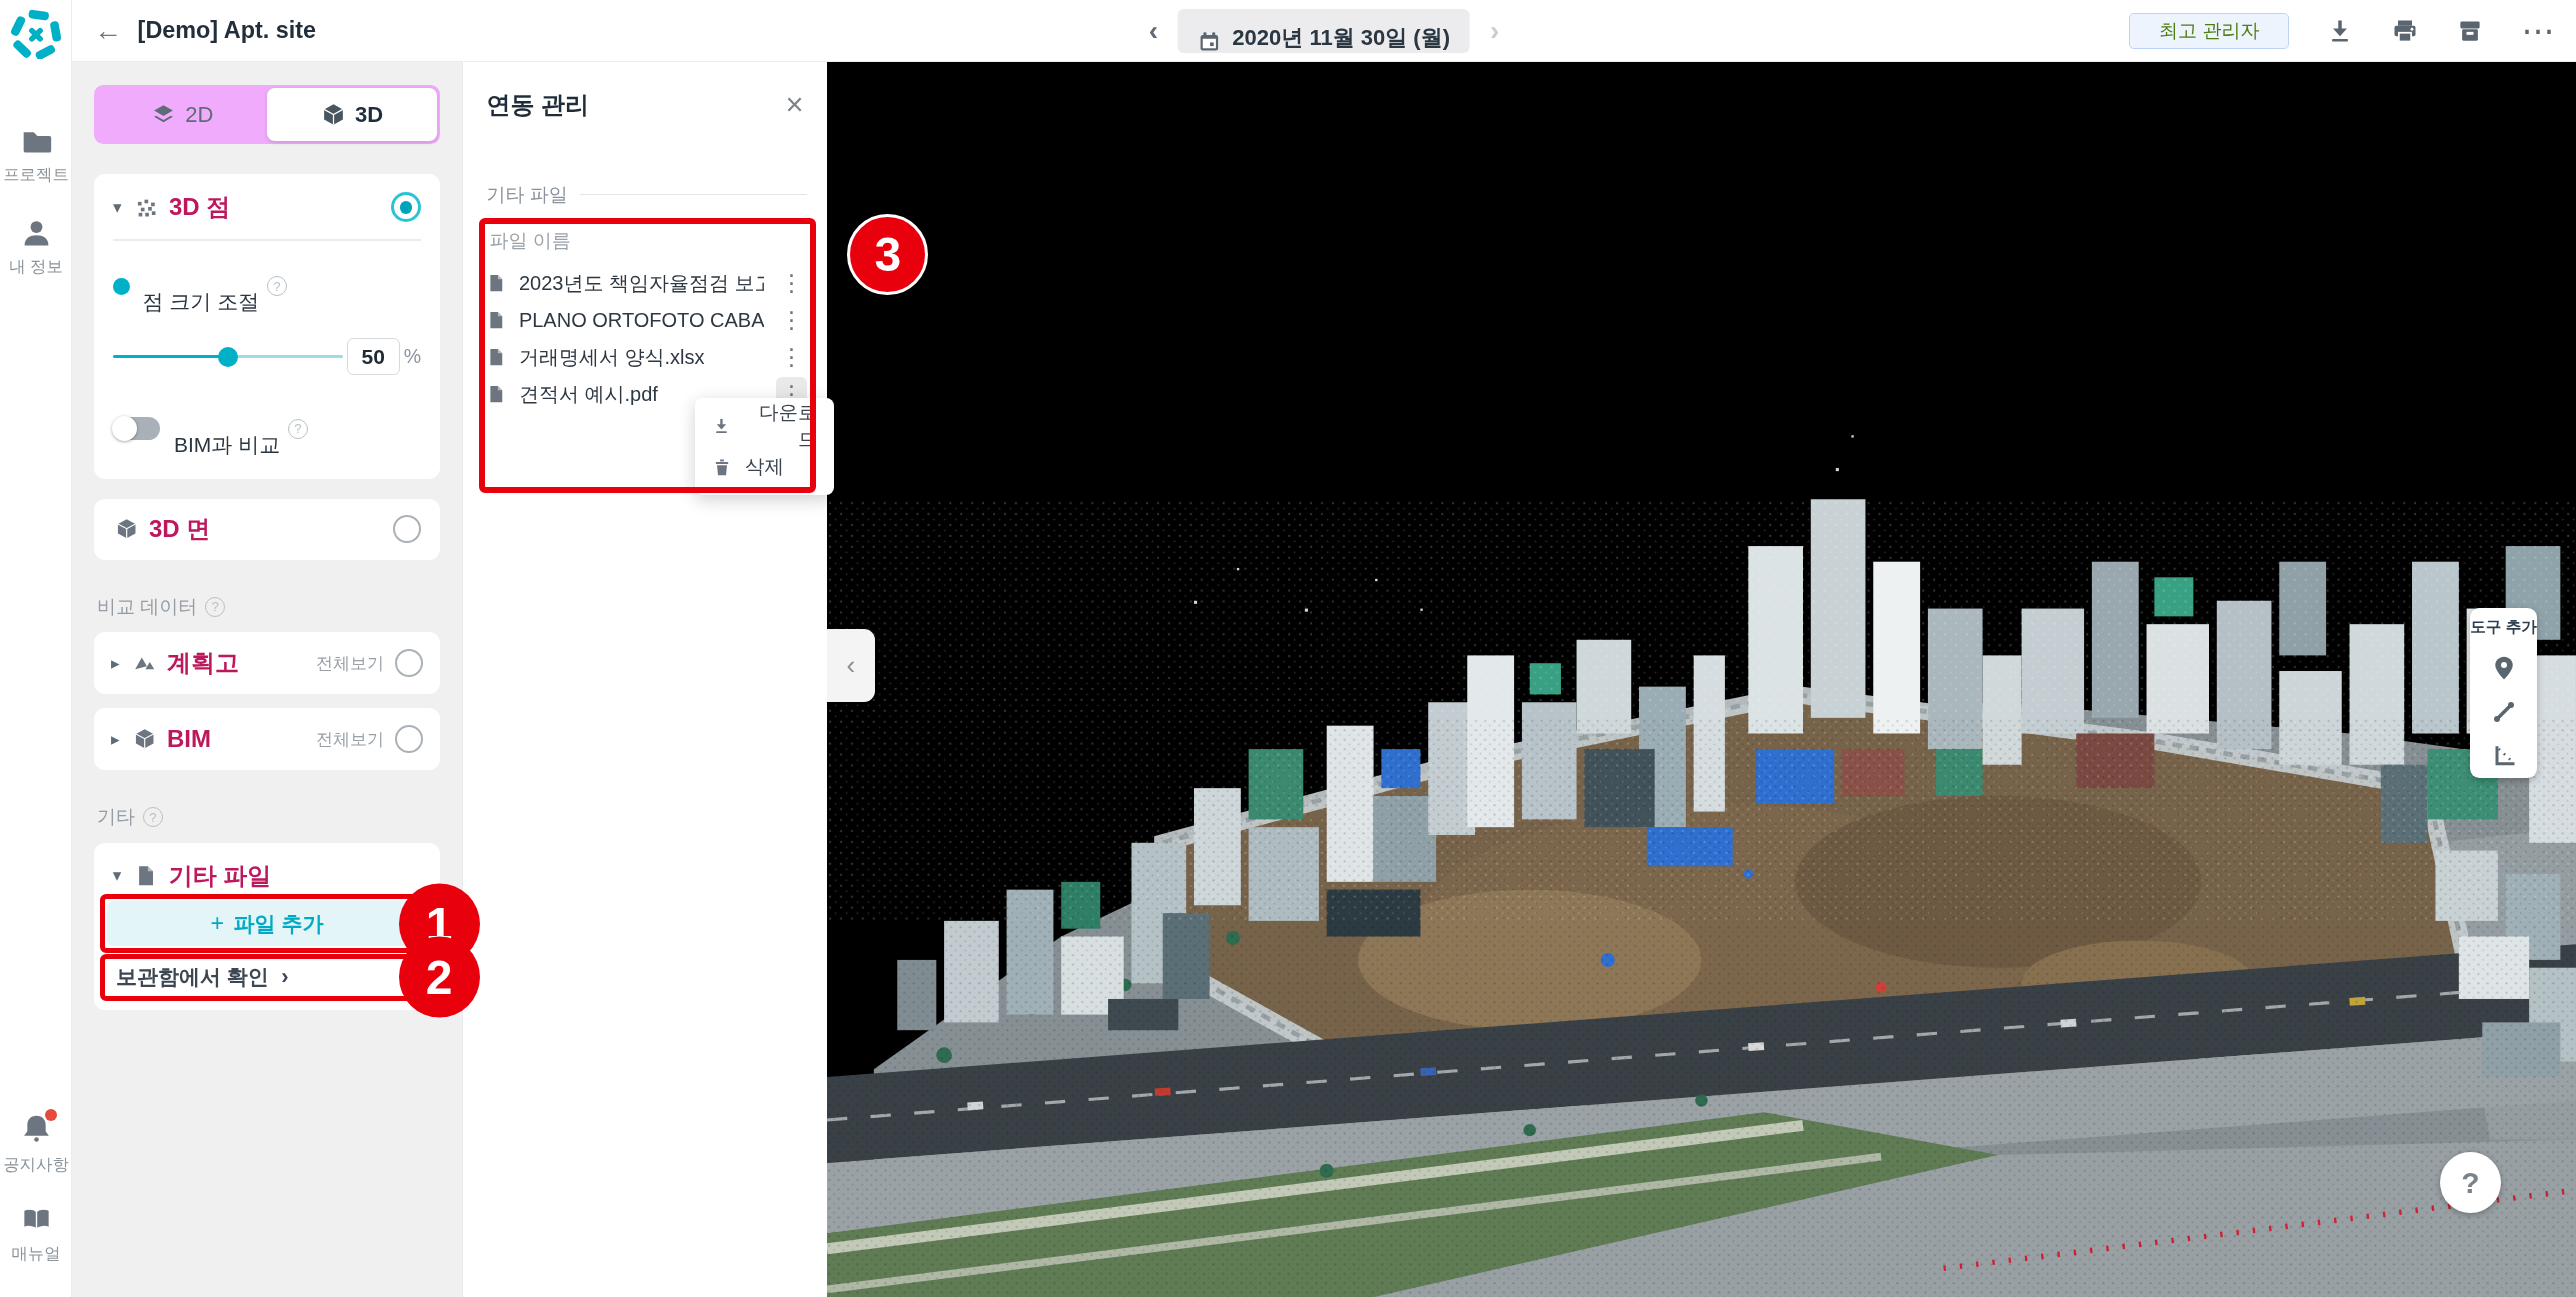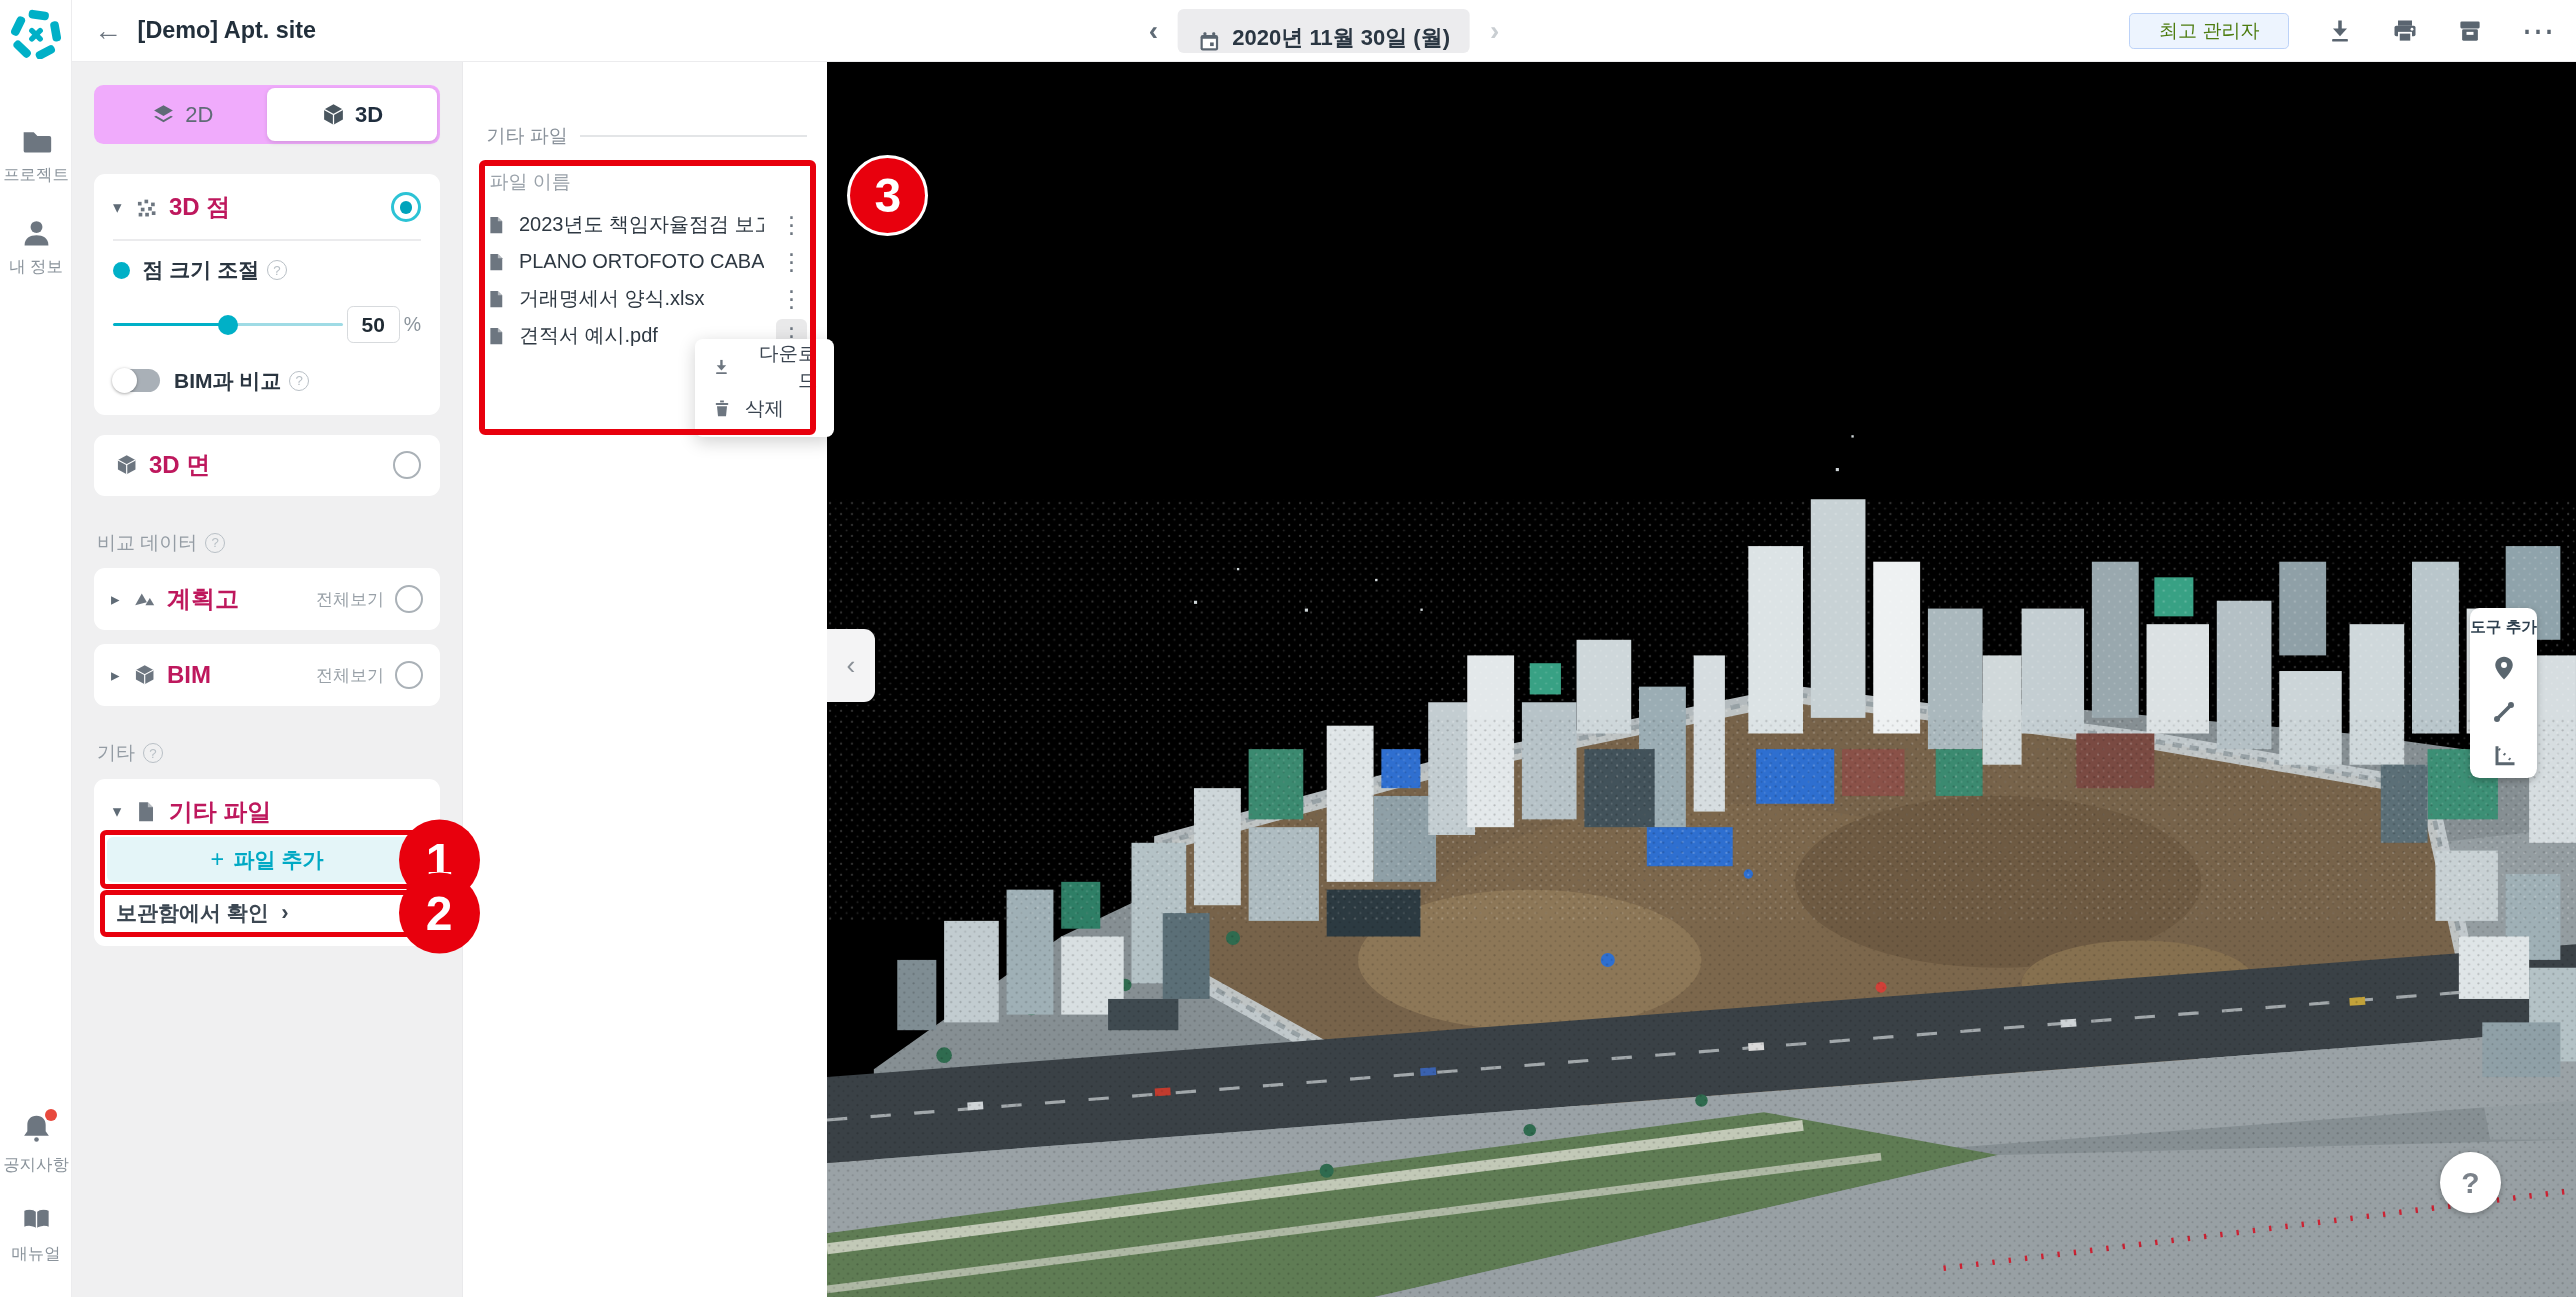--- a/index.html
+++ b/index.html
@@ -42,21 +42,21 @@
   .caret { font-size:17px; color:#5f6b76; width:20px; }
   .cicon { width:23.4px; height:23.4px; color:#6d7680; margin:0 11px 0 1.6px; flex:none; }
   .ctitle { font-size:24px; font-weight:700; color:#be185d; }
   .spacer { flex:1; }
   .radio-on { width:30px; height:30px; border-radius:50%; border:3.1px solid #2cc3d5; display:flex; align-items:center; justify-content:center; flex:none; }
   .radio-on::after { content:""; width:12.5px; height:12.5px; border-radius:50%; background:#00a3bb; }
   .radio-off { width:28px; height:28px; border-radius:50%; border:2.3px solid #aab1b7; flex:none; }
   .point-card { padding:17px 19px 20px; margin-bottom:20px; }
   .divider { height:1.6px; background:#ebebed; margin:15.6px 0; }
   .cyandot { width:17px; height:17px; border-radius:50%; background:#00b0c7; margin-right:12.5px; flex:none; }
-  .sublabel { font-size:21px; font-weight:700; color:#2a3540; }
+  .sublabel { font-size:21px; font-weight:400; color:#2a3540;margin-top:32px; }
   .qmark { width:20px; height:20px; border:1.6px solid #b9c0c6; border-radius:50%; color:#b9c0c6; font-size:13.3px; display:inline-flex; align-items:center; justify-content:center; margin-left:7.8px; flex:none; }
   .slider-row { display:flex; align-items:center; gap:4px; margin:22px 0 23.4px; }
   .slider { position:relative; flex:1; height:20px; }
   .track { position:absolute; left:0; right:0; top:8.6px; height:3.1px; border-radius:1.6px; background:linear-gradient(to right,#00b0c7 0 50%,#9fdbe5 50% 100%); }
   .thumb { position:absolute; left:50%; top:0; width:20px; height:20px; margin-left:-10px; border-radius:50%; background:#00b0c7; }
   .valbox { width:53px; height:37px; background:#fff; border:1.6px solid #d7dadd; border-radius:6.2px; display:flex; align-items:center; justify-content:center; font-size:21px; font-weight:700; color:#1f2a33; }
   .unit { font-size:19.5px; color:#8b949c; }
   .toggle { width:47px; height:23.4px; border-radius:12.5px; background:#a9b0b7; position:relative; margin-right:14px; flex:none; }
   .toggle::after { content:""; position:absolute; left:-0.8px; top:-0.8px; width:25px; height:25px; border-radius:50%; background:#fff; box-shadow:0 0.8px 3.1px rgba(0,0,0,.35); }
   .face-card { height:61px; padding:0 19px; margin-bottom:34px; display:flex; align-items:center; }
@@ -342,20 +342,25 @@
           <span>보관함에서 확인</span>
           <span class="chev">›</span>
         </div>
         <div class="abox abox2"></div>
         <div class="acirc acirc2">2</div>
       </div>
     </div>
   </section>
 
   <section class="sync-panel">
+    <div class="sync-head">
+      <span class="sync-title">연동 관리</span>
+      <span class="spacer"></span>
+      <span class="sync-close">×</span>
+    </div>
     <div class="sync-section">
       <span class="sync-seclbl">기타 파일</span>
       <span class="sync-line"></span>
     </div>
     <div class="file-list-wrap">
       <div class="col-head">파일 이름</div>
 
       <div class="file-row">
         <svg class="ficon" viewBox="0 0 32 32">
             <path fill="#6d7680" d="M7 3h12l7 7v19H7z"></path>

